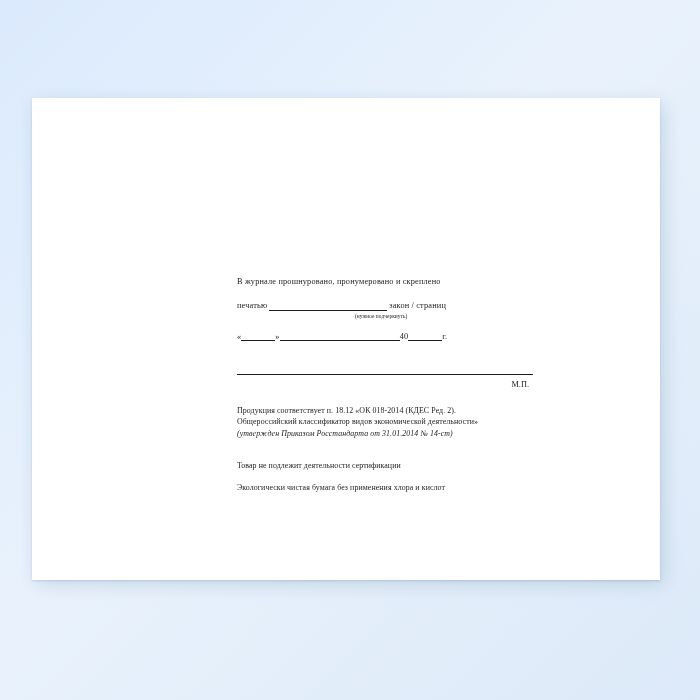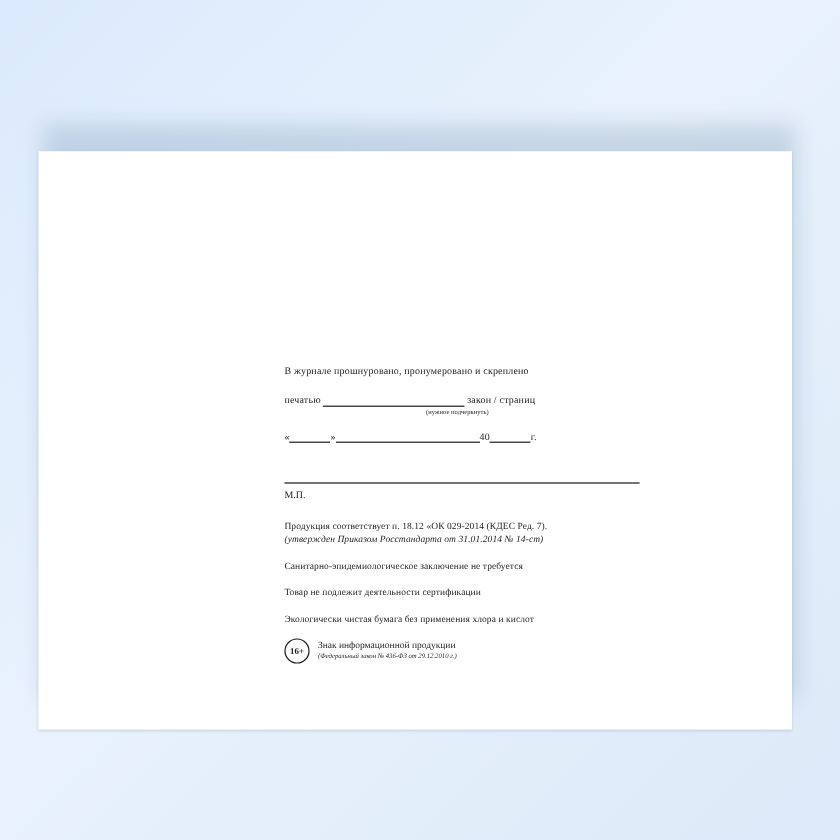--- a/index.html
+++ b/index.html
@@ -31,21 +31,20 @@
     border-radius: 2px;
   }
   .page {
     position: absolute;
     left: 32px;
     top: 98px;
     width: 628px;
     height: 482px;
     background: #ffffff;
     box-shadow: 0 1px 2px rgba(60,90,120,0.18);
-    margin-top: 28px;
   }
   .content {
     position: absolute;
     left: 205px;
     top: 178px;
     width: 330px;
     color: #1c1c20;
   }
   .line {
     font-size: 8.3px;
@@ -73,20 +72,21 @@
     font-size: 5.4px;
     line-height: 1.2;
     letter-spacing: 0.01em;
     color: #26262b;
   }
   .tiny-caption {
     margin-left: 118px;
     margin-top: 1px;
   }
   .mp {
+    text-align: right;
     font-size: 8.3px;
     margin-top: 5px;
     padding-right: 38px;
   }
   .rule-long {
     border-bottom: 0.8px solid #1c1c20;
     height: 9px;
     width: 296px;
   }
   .para {
@@ -171,39 +171,32 @@
         <div class="blk-gap-5"></div>
 
         <div class="rule-long"></div>
 
         <div class="mp">М.П.</div>
       </div>
 
       <div class="blk-gap-4"></div>
 
       <div>
-        <div class="para quote-block">Продукция соответствует п. 18.12 «ОК 029-2014 (КДЕС Ред. 7).</div>
+        <div class="para quote-block">Продукция соответствует п. 18.12 «ОК 018-2014 (КДЕС Ред. 2).</div>
+        <div class="para">Общероссийский классификатор видов экономической деятельности»</div>
         <div class="para italic">(утвержден Приказом Росстандарта от 31.01.2014 № 14-ст)</div>
 
         <div style="height:10px;"></div>
 
-        <div class="para">Санитарно-эпидемиологическое заключение не требуется</div>
 
         <div style="height:10px;"></div>
 
         <div class="para">Товар не подлежит деятельности сертификации</div>
 
         <div style="height:10px;"></div>
 
         <div class="para">Экологически чистая бумага без применения хлора и кислот</div>
       </div>
 
-      <div class="mark-row">
-        <div class="age-badge">16+</div>
-        <div class="mark-text">
-          <div class="mark-title">Знак информационной продукции</div>
-          <div class="mark-sub">(Федеральный закон № 436-ФЗ от 29.12.2010 г.)</div>
-        </div>
-      </div>
 
     </div>
   </div>
 </div>
 
 </body></html>

